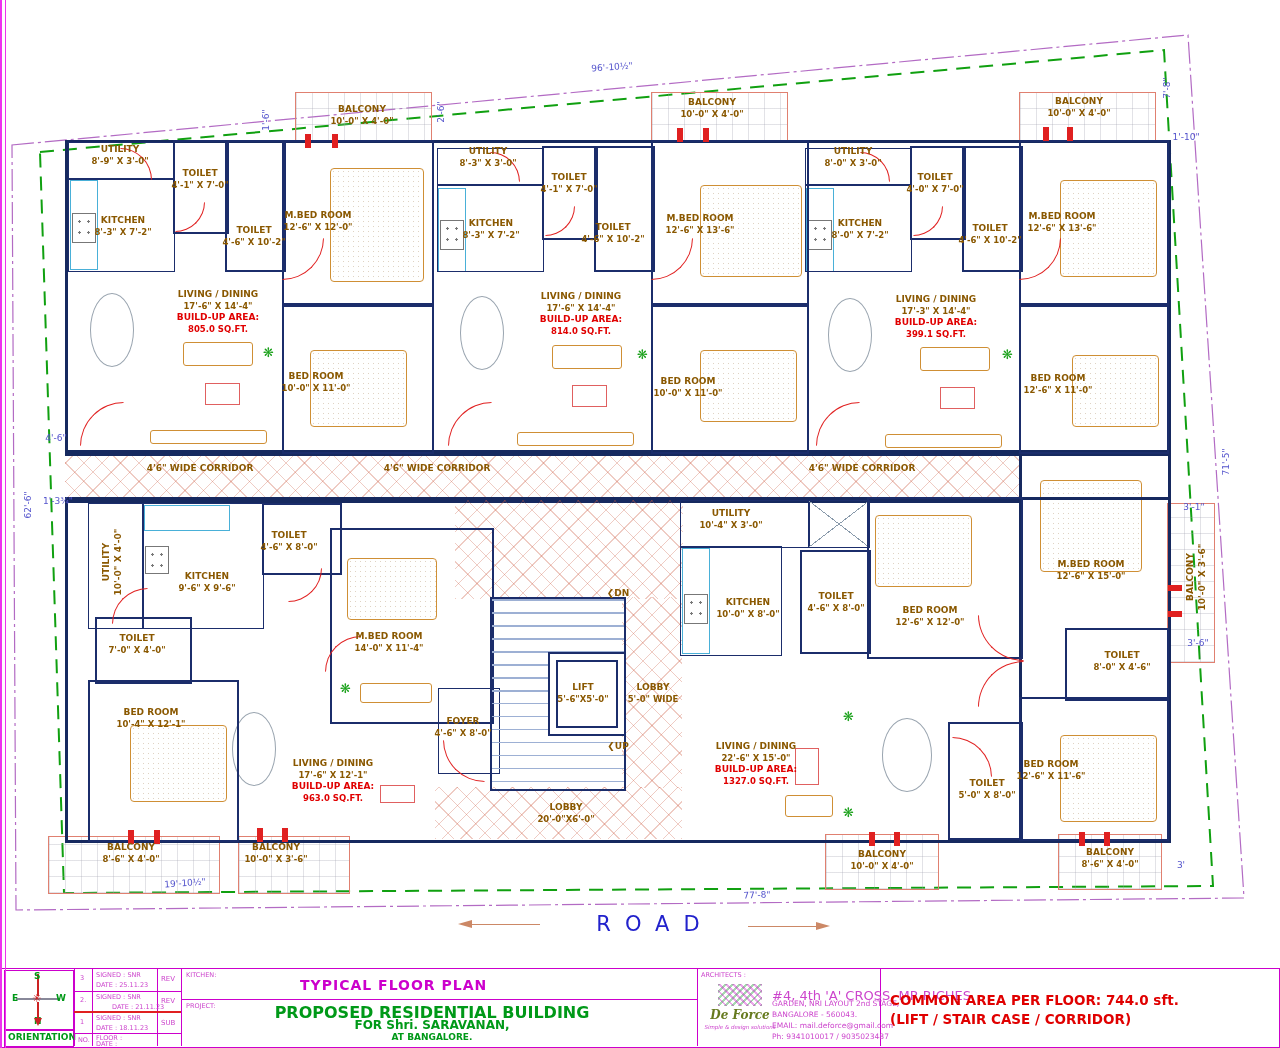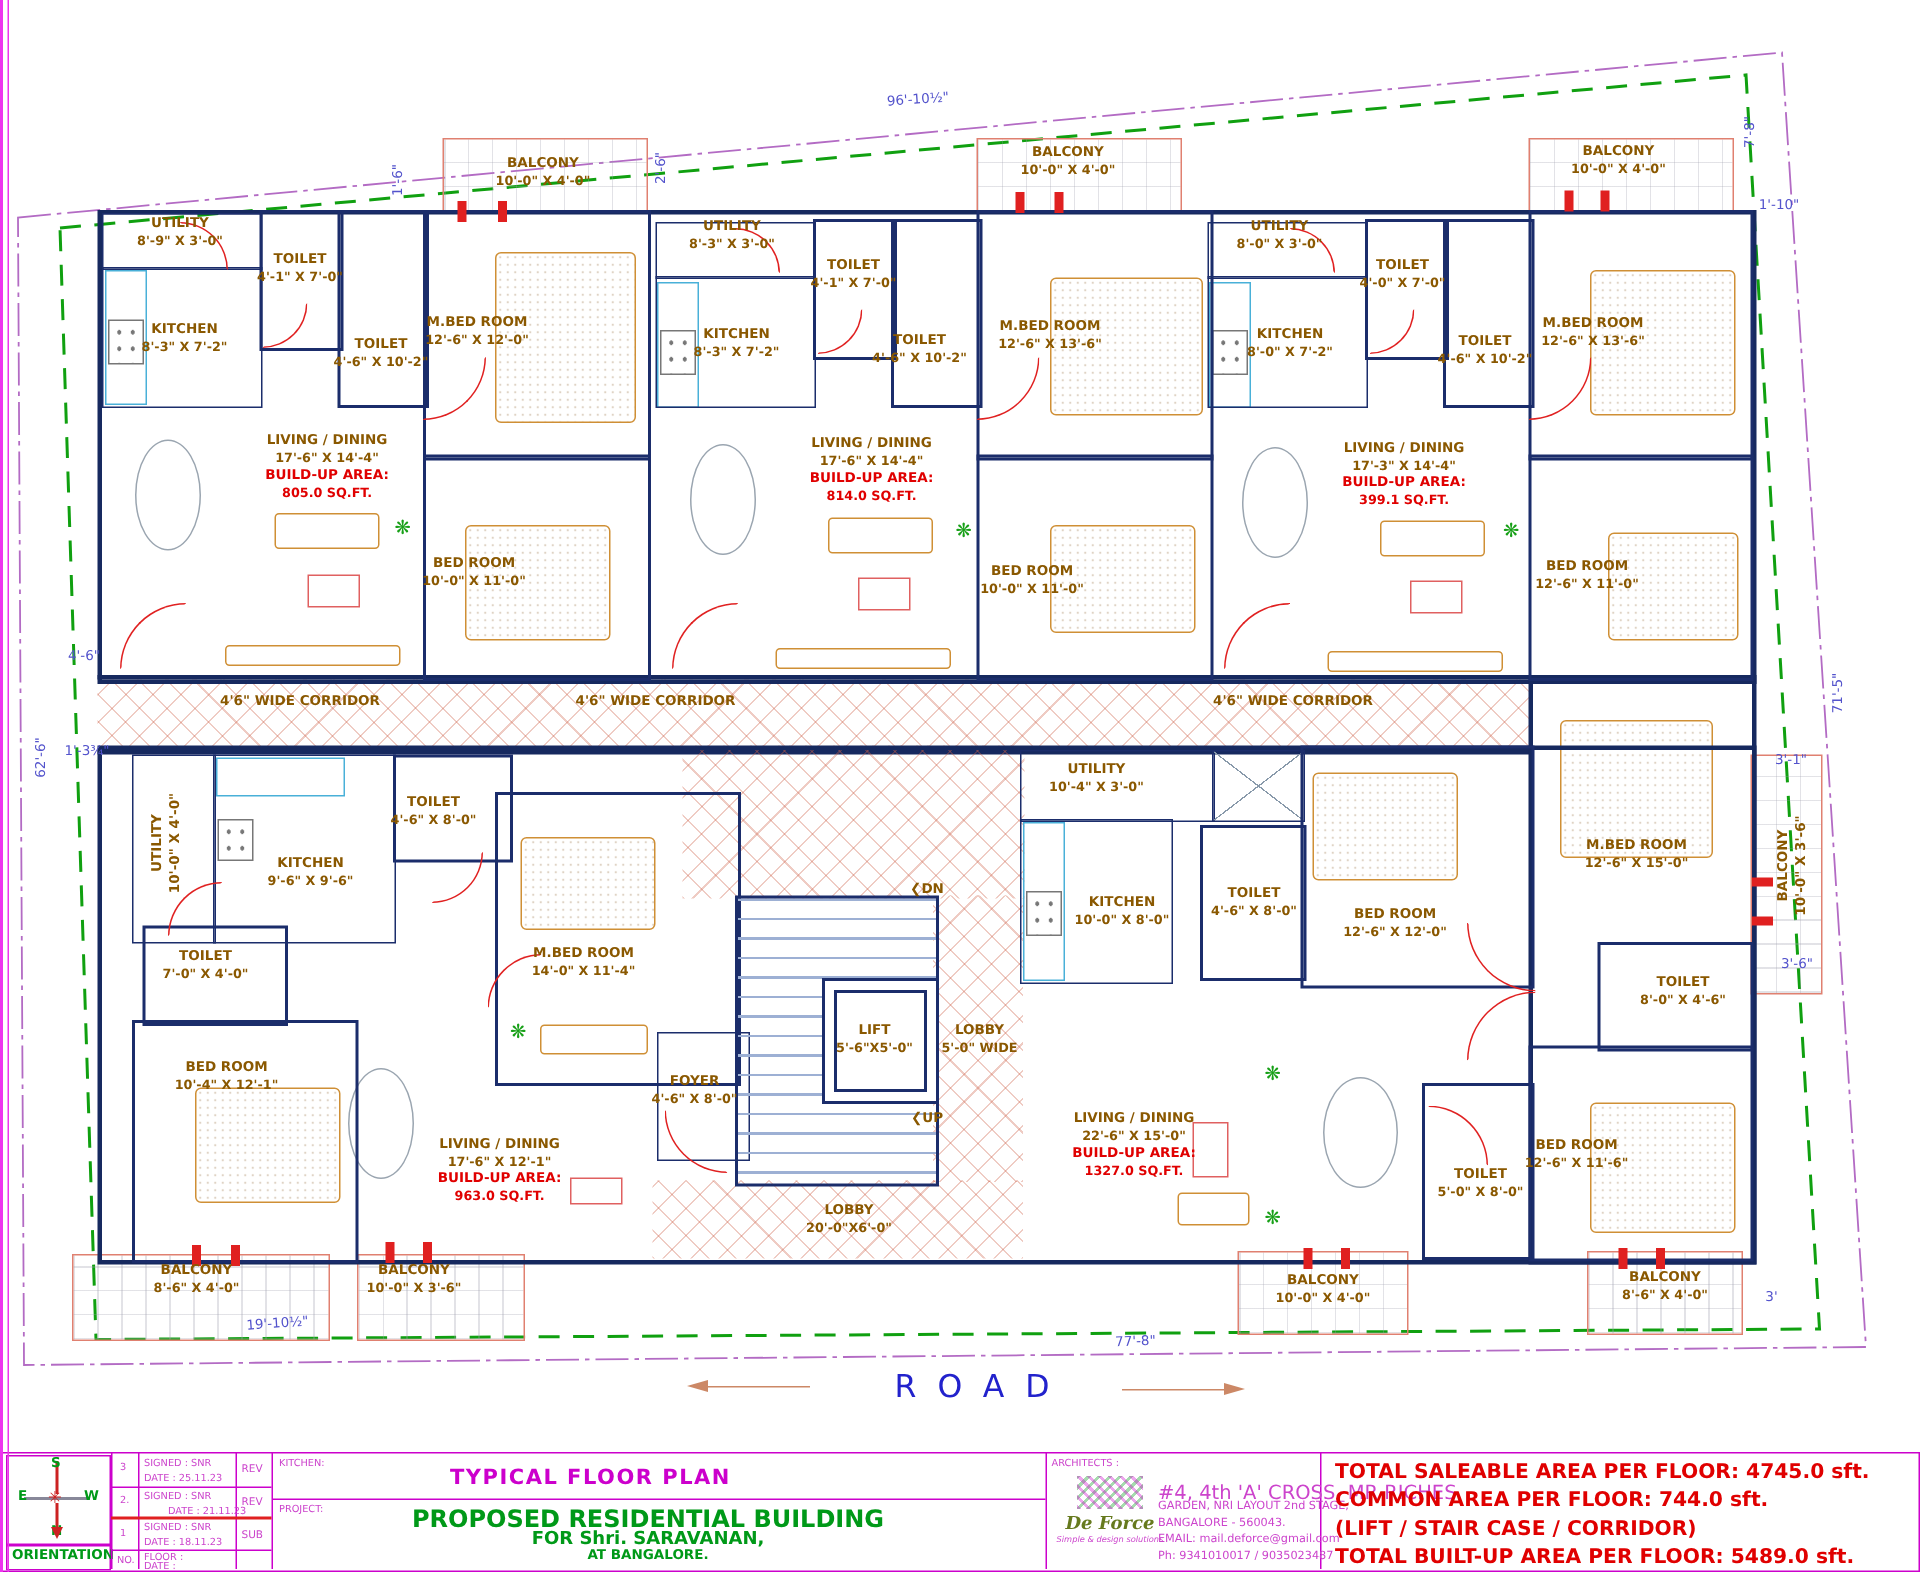--- a/index.html
+++ b/index.html
@@ -520,18 +520,16 @@
        background:repeating-linear-gradient(45deg,rgba(204,0,204,.35) 0 2px,transparent 2px 5px),
                   repeating-linear-gradient(-45deg,rgba(0,153,24,.35) 0 2px,transparent 2px 5px)"></div>
   <div class="tbl" style="left:740px;top:1008px;transform:translateX(-50%);font-size:12px;font-weight:bold;color:#667a1e;font-family:'DejaVu Serif',serif;font-style:italic">De Force</div>
   <div class="tbl" style="left:740px;top:1024px;transform:translateX(-50%);font-size:5.5px;font-style:italic;color:#cc44cc">Simple &amp; design solutions</div>
   <div class="tbl" style="left:772px;top:988px;font-size:13px">#4, 4th 'A' CROSS, MR RICHES</div>
   <div class="tbl" style="left:772px;top:999px;font-size:7.5px">GARDEN, NRI LAYOUT 2nd STAGE,</div>
   <div class="tbl" style="left:772px;top:1010px;font-size:7.5px">BANGALORE - 560043.</div>
   <div class="tbl" style="left:772px;top:1021px;font-size:7.5px">EMAIL: mail.deforce@gmail.com</div>
   <div class="tbl" style="left:772px;top:1032px;font-size:7.5px">Ph: 9341010017 / 9035023487</div>
 
-  <div class="tot" style="left:890px;top:973px">TOTAL SALEABLE AREA PER FLOOR: 4745.0 sft.</div>
   <div class="tot" style="left:890px;top:992px">COMMON AREA PER FLOOR: 744.0 sft.</div>
   <div class="tot" style="left:890px;top:1011px">(LIFT / STAIR CASE / CORRIDOR)</div>
-  <div class="tot" style="left:890px;top:1030px">TOTAL BUILT-UP AREA PER FLOOR: 5489.0 sft.</div>
 
 </div>
 
 </body></html>

